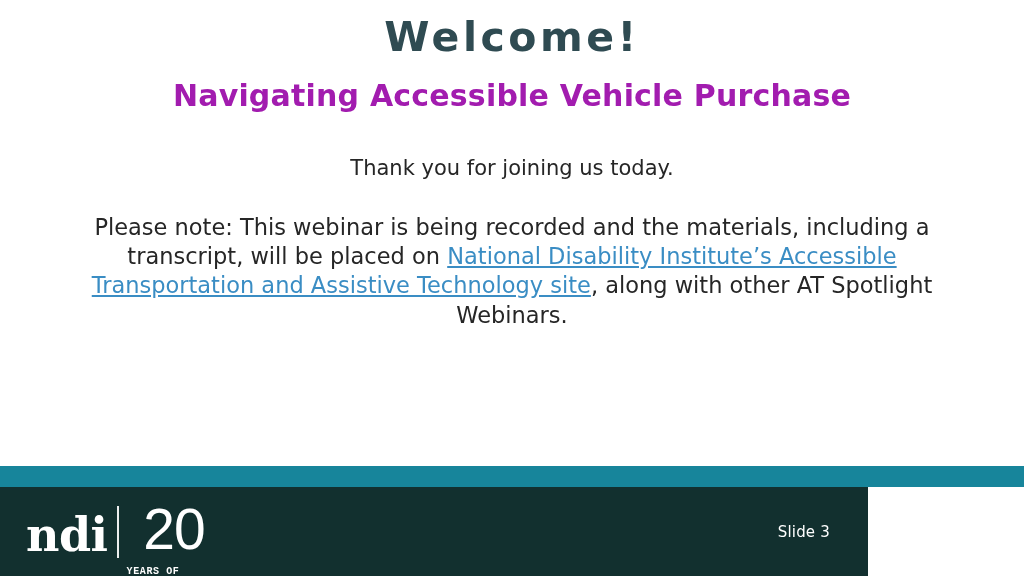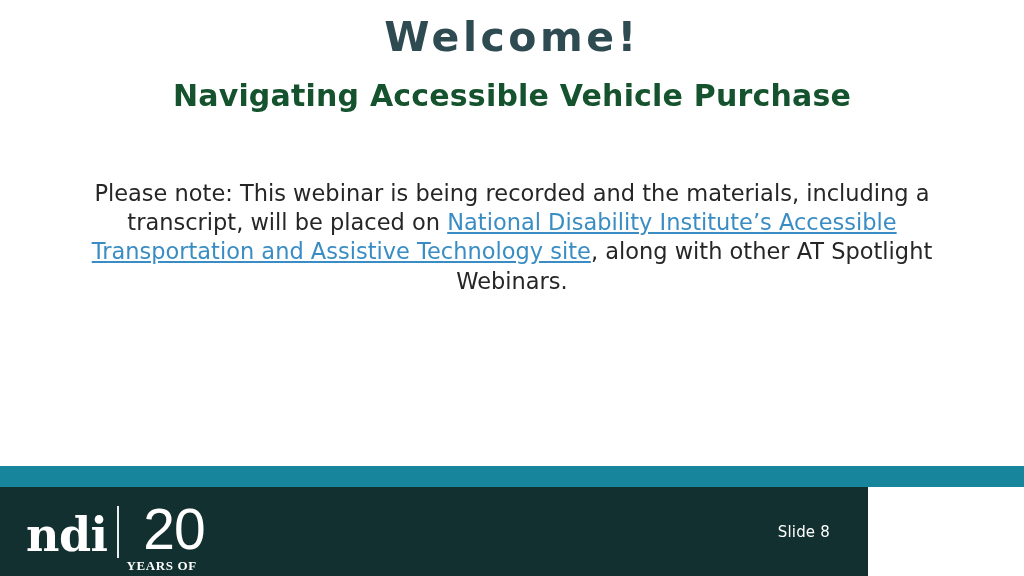--- a/index.html
+++ b/index.html
@@ -45,21 +45,21 @@
   }
 
   .subtitle {
     margin: 0;
     padding-top: 14px;
     text-align: center;
     font-family: "DejaVu Sans", sans-serif;
     font-size: 30px;
     font-weight: 600;
     letter-spacing: 0.2px;
-    color: #14532d;
+    color: #a21caf;
     line-height: 1.25;
   }
 
   .body-lines {
     margin: 0;
     padding-top: 36px;
   }
 
   .body-line {
     text-align: center;
@@ -159,27 +159,28 @@
     position: relative;
     margin-left: -12px;
     display: flex;
     flex-direction: column;
     justify-content: center;
     height: 58px;
     z-index: 3;
   }
 
   .logo-years {
-    font-family: Liberation Serif, serif;
-    font-size: 13px;
+    font-family: Liberation Mono, monospace;
+    font-size: 10px;
     font-weight: 700;
     color: #ffffff;
     letter-spacing: 0.6px;
     line-height: 1.05;
     padding-left: 9px;
+    margin-top: 8px;
   }
 
   .ribbon {
     position: relative;
     background: #d946ef;
     padding: 1px 10px 2px 9px;
     margin-top: 5px;
     clip-path: polygon(0 0, 100% 0, 94% 50%, 100% 100%, 0 100%);
   }
 
@@ -219,20 +220,21 @@
 
 <div class="slide">
 
   <div class="content">
 
     <h1 class="title">Welcome!</h1>
 
     <h2 class="subtitle">Navigating Accessible Vehicle Purchase</h2>
 
     <div class="body-lines">
+      <div class="body-line">Thank you for joining us today.</div>
     </div>
 
     <p class="note"><span>Please note: This webinar is being recorded and the materials, including a transcript, will be placed on </span><a class="link" href="#">National Disability Institute’s Accessible Transportation and Assistive Technology site</a><span>, along with other AT Spotlight Webinars.</span></p>
 
   </div>
 
   <div class="accent-bar"></div>
 
   <div class="footer">
 
@@ -251,17 +253,17 @@
           <span class="ribbon">
             <span class="ribbon-text">IMPACT</span>
           </span>
 
           <span class="logo-established">ESTABLISHED 2001</span>
         </span>
       </span>
 
     </div>
 
-    <div class="slide-number">Slide 8</div>
+    <div class="slide-number">Slide 3</div>
 
   </div>
 
 </div>
 
 </body></html>

